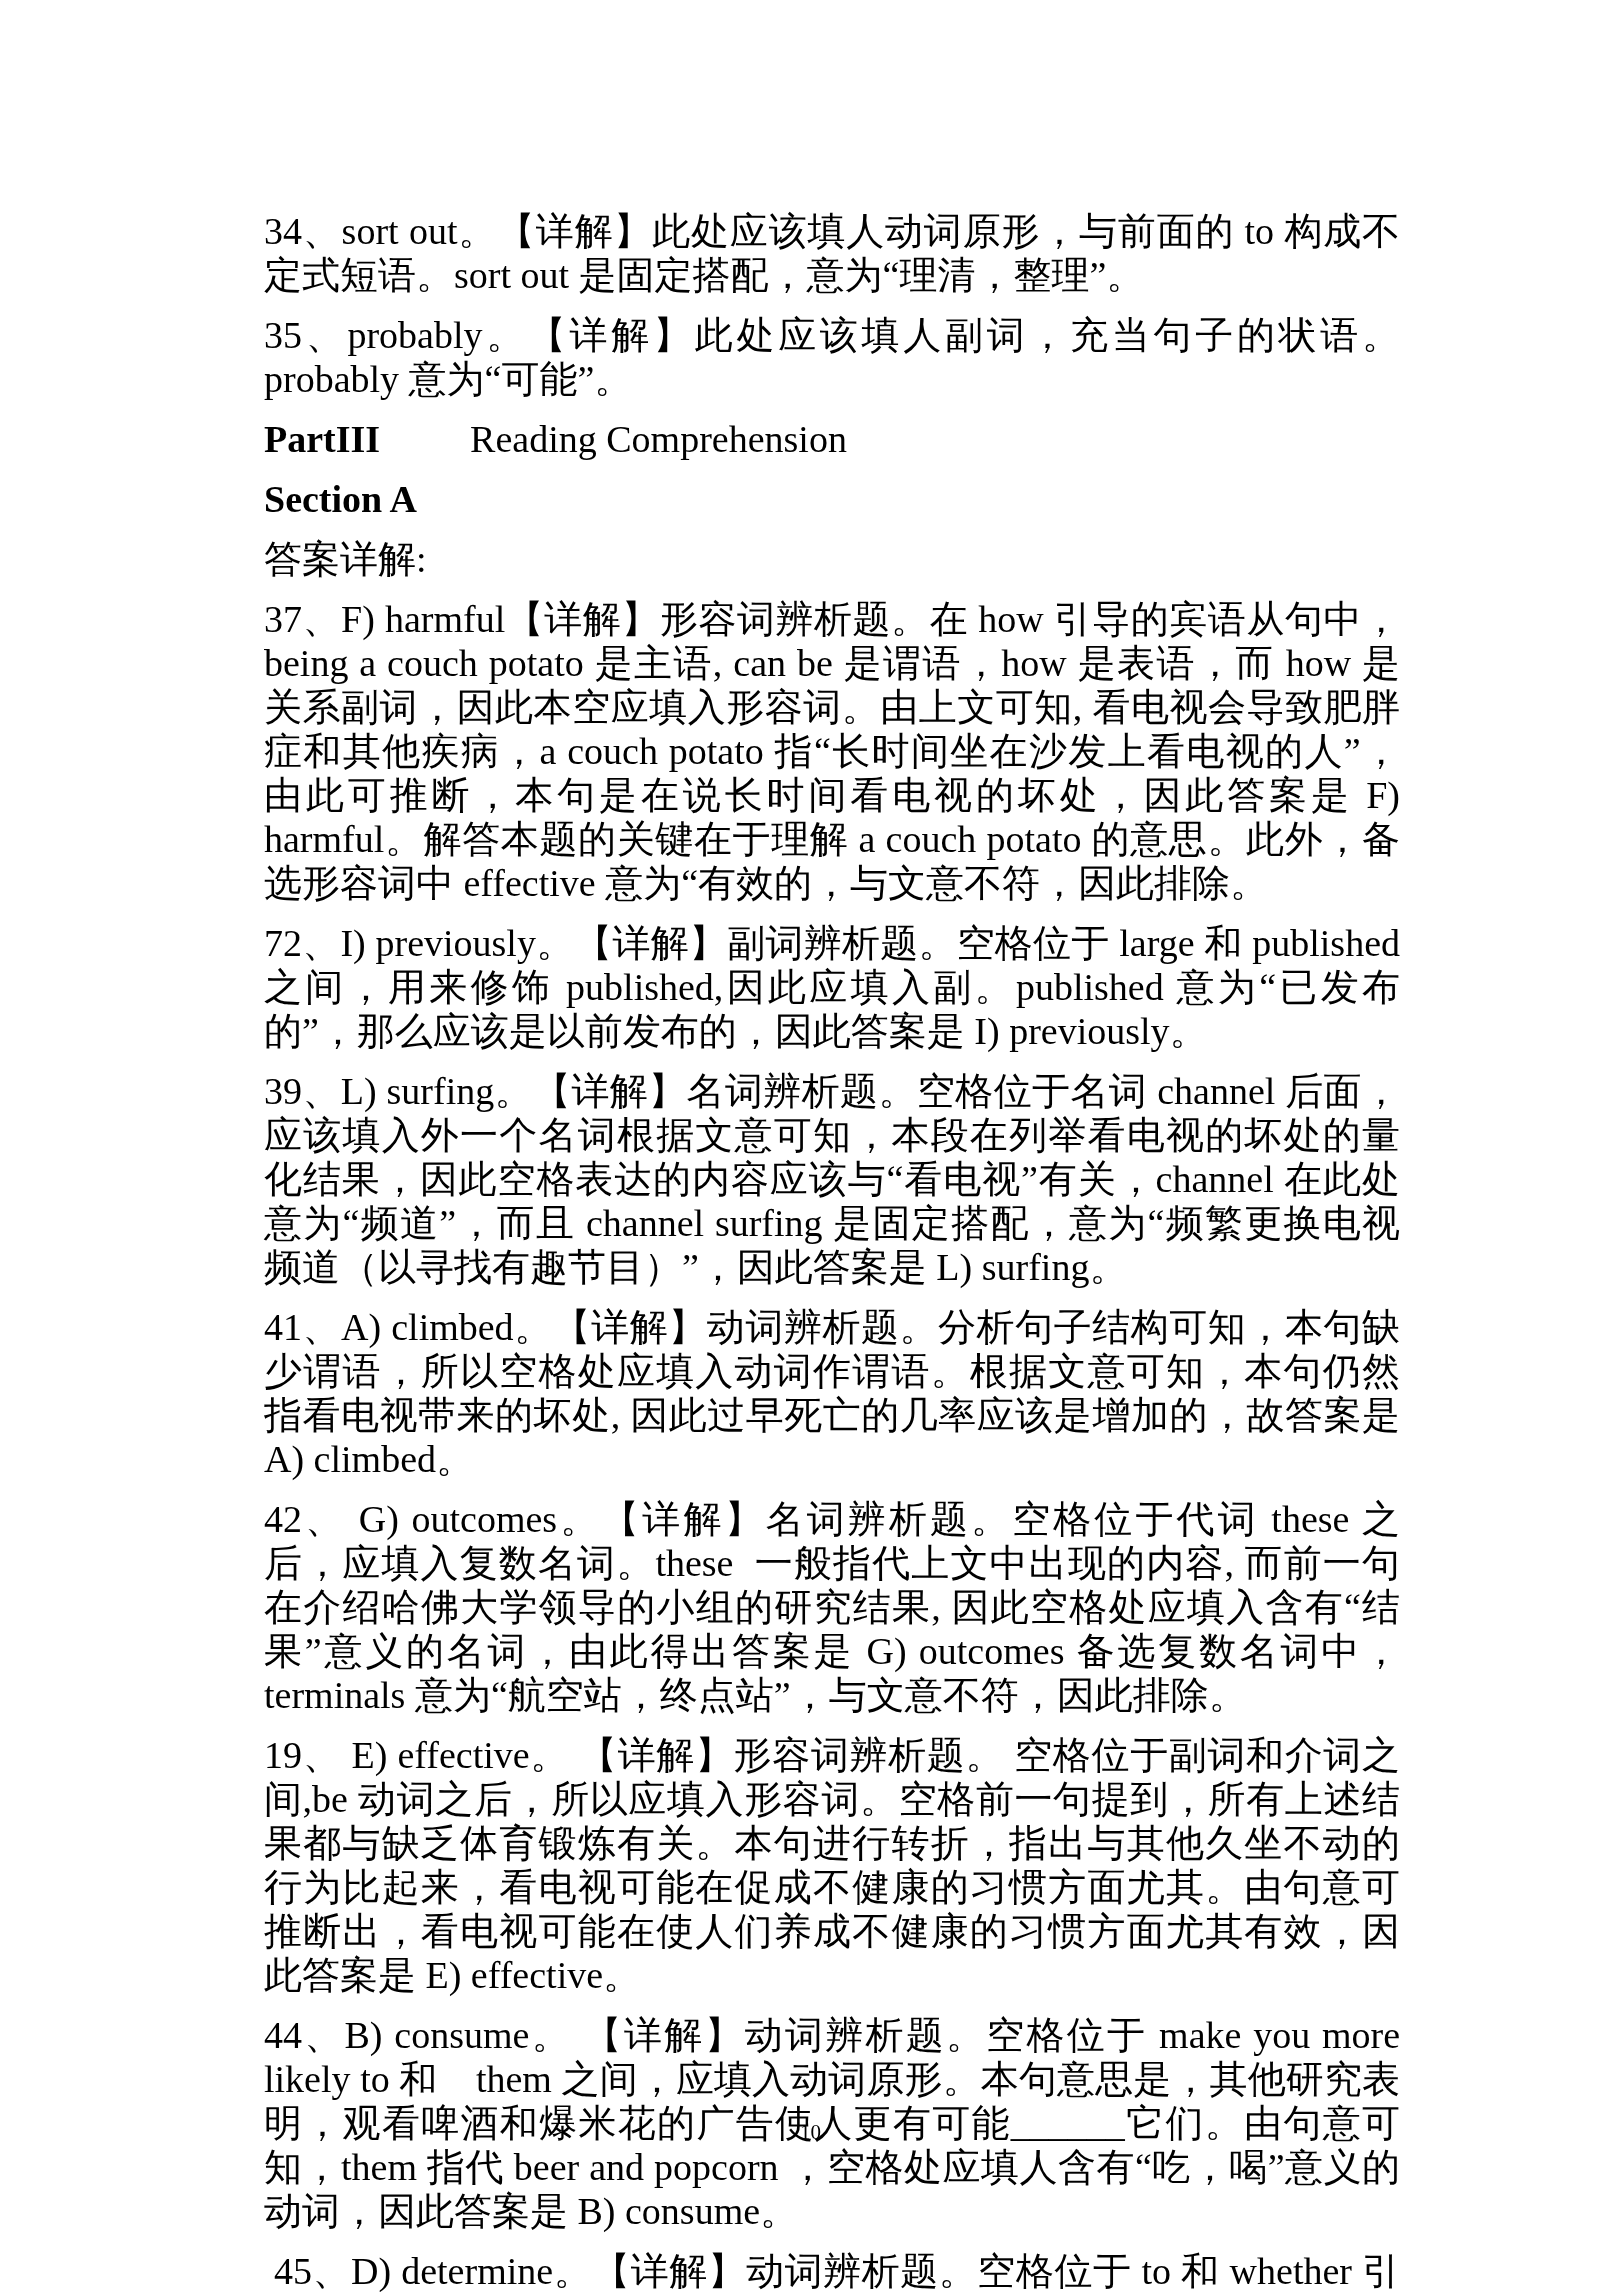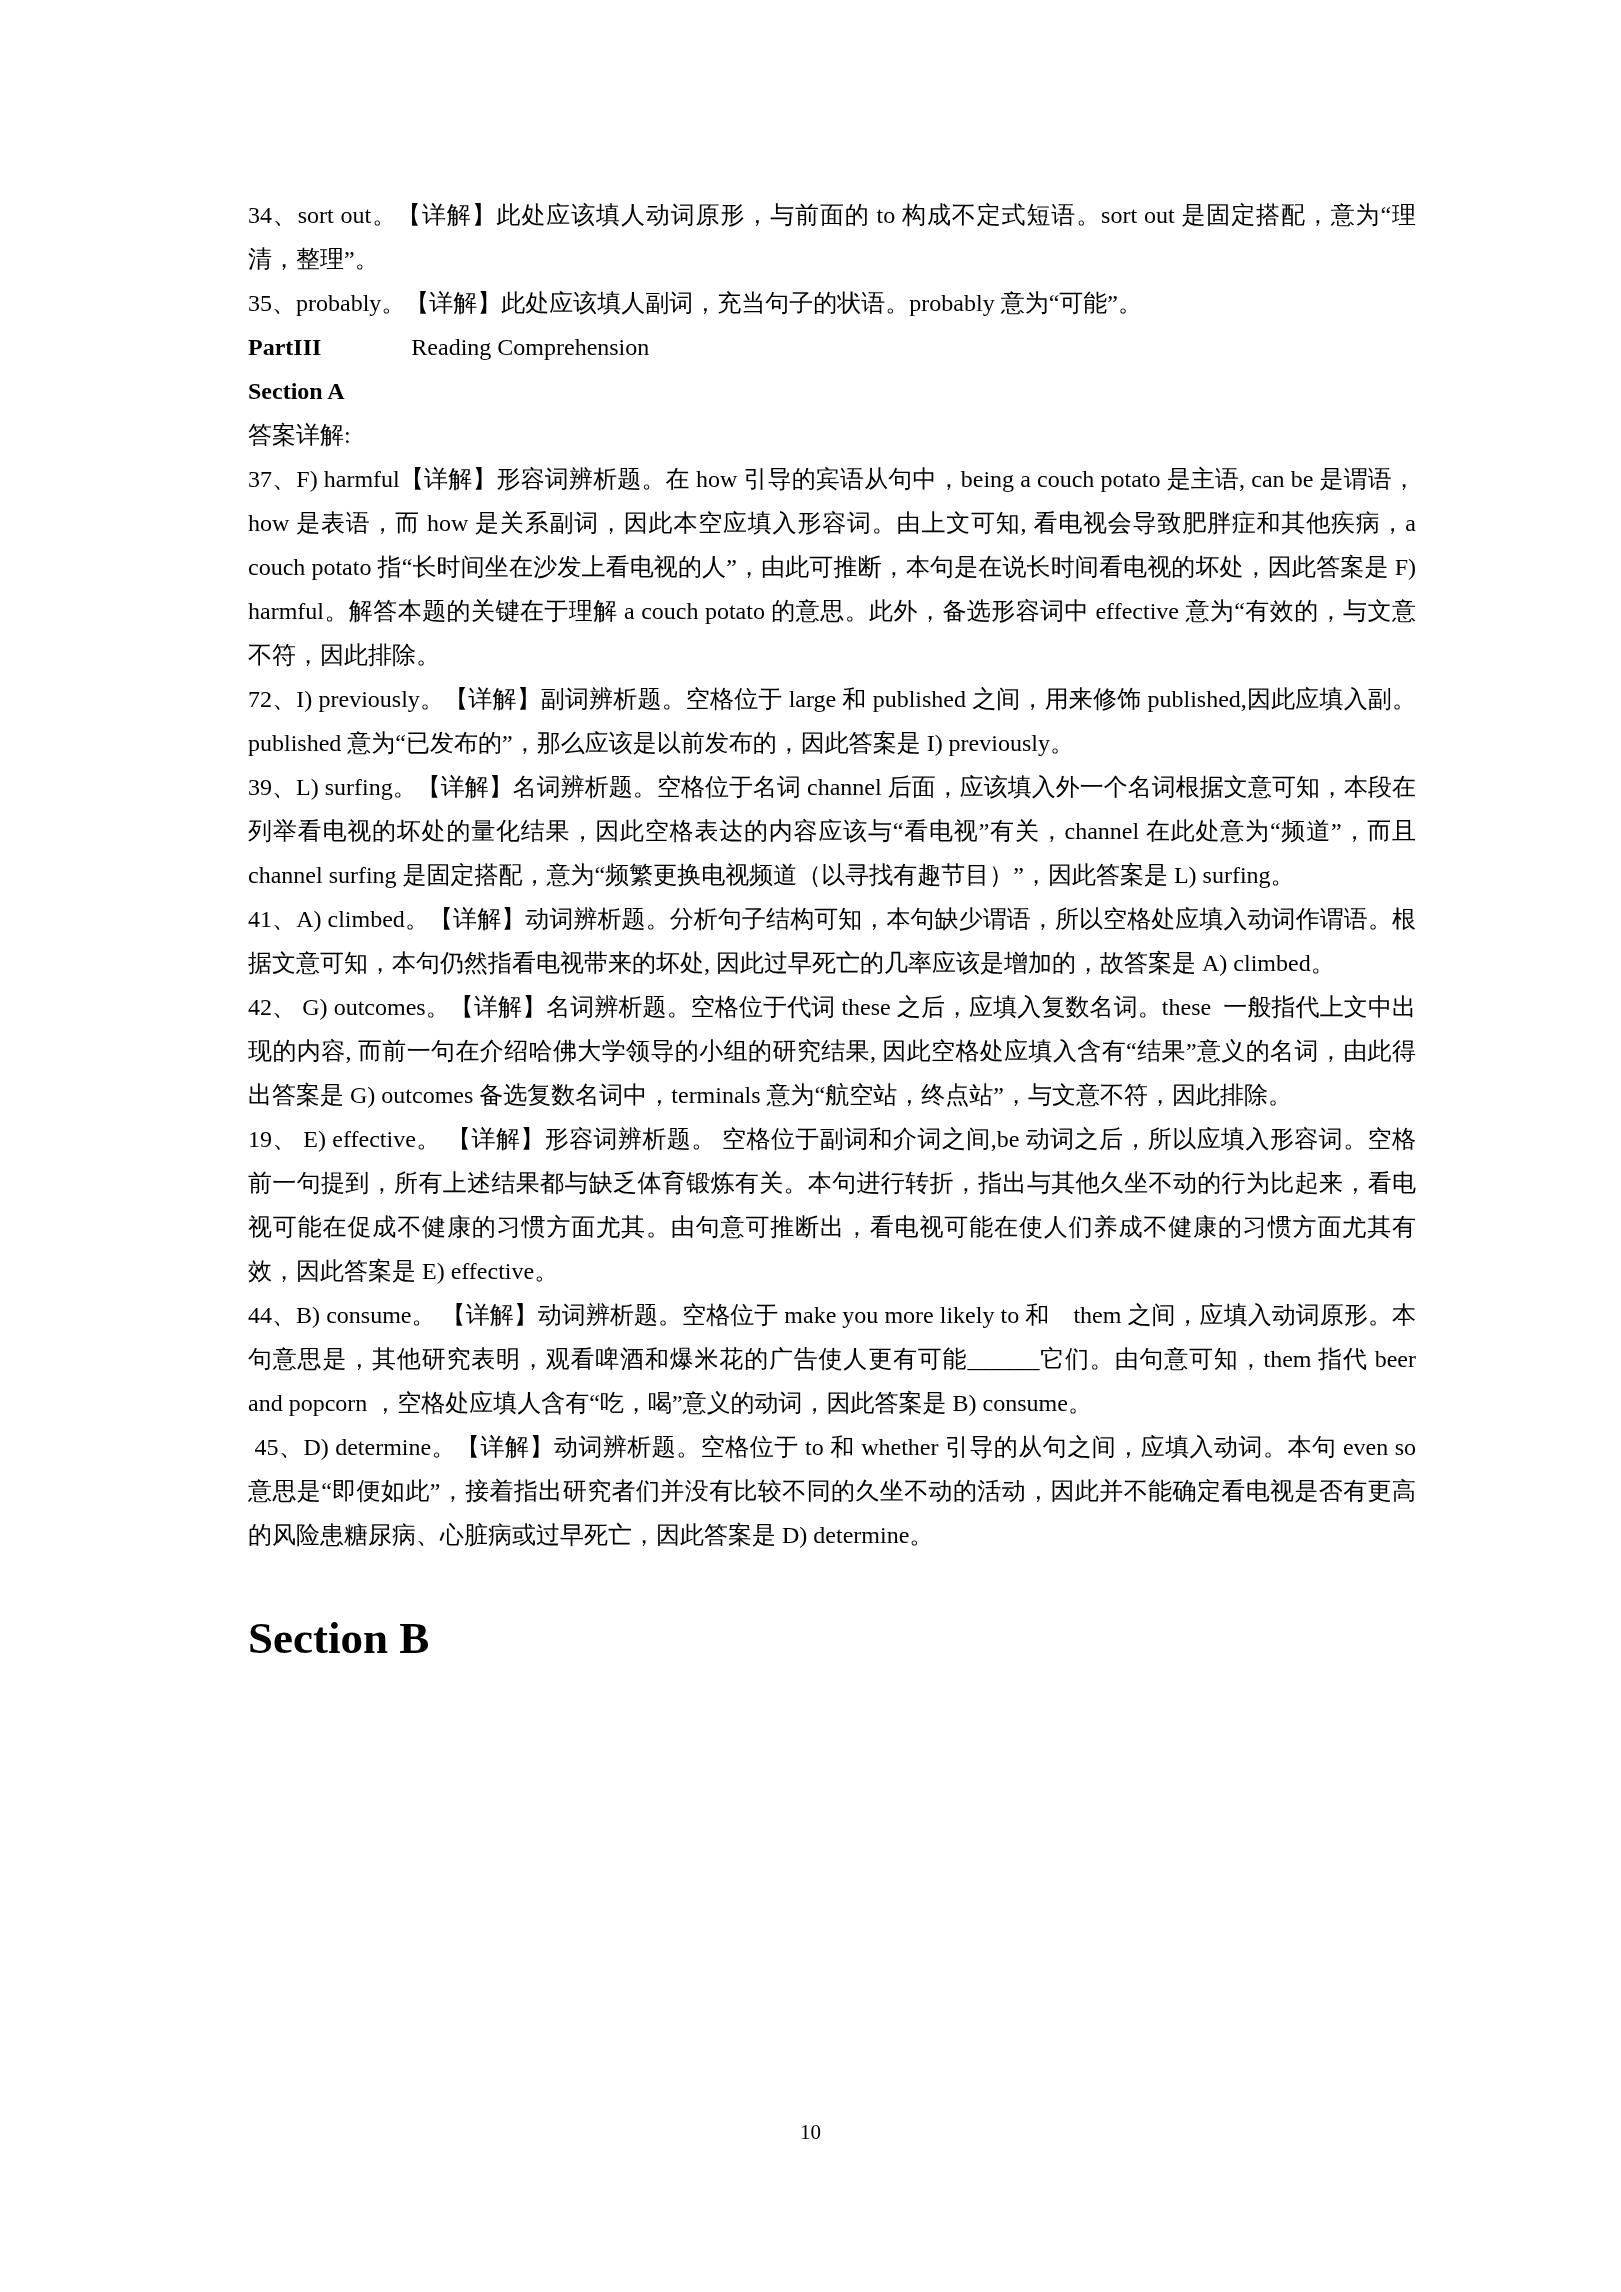--- a/index.html
+++ b/index.html
@@ -12,22 +12,22 @@
     color: #000000;
     overflow: hidden;
   }
   .content {
     position: absolute;
     left: 248px;
     top: 193px;
     width: 1168px;
   }
   .content p {
-    margin: 0;
-    font-size: 24px;
+    margin: 16px;
+    font-size: 38px;
     line-height: 44px;
     text-align: justify;
     white-space: pre-wrap;
   }
   .bold { font-weight: bold; }
   .regular { font-weight: normal; }
   .tab-space { display: inline-block; width: 90px; }
   .section-b-heading {
     margin: 56px 0 33px 0;
     font-size: 45px;

